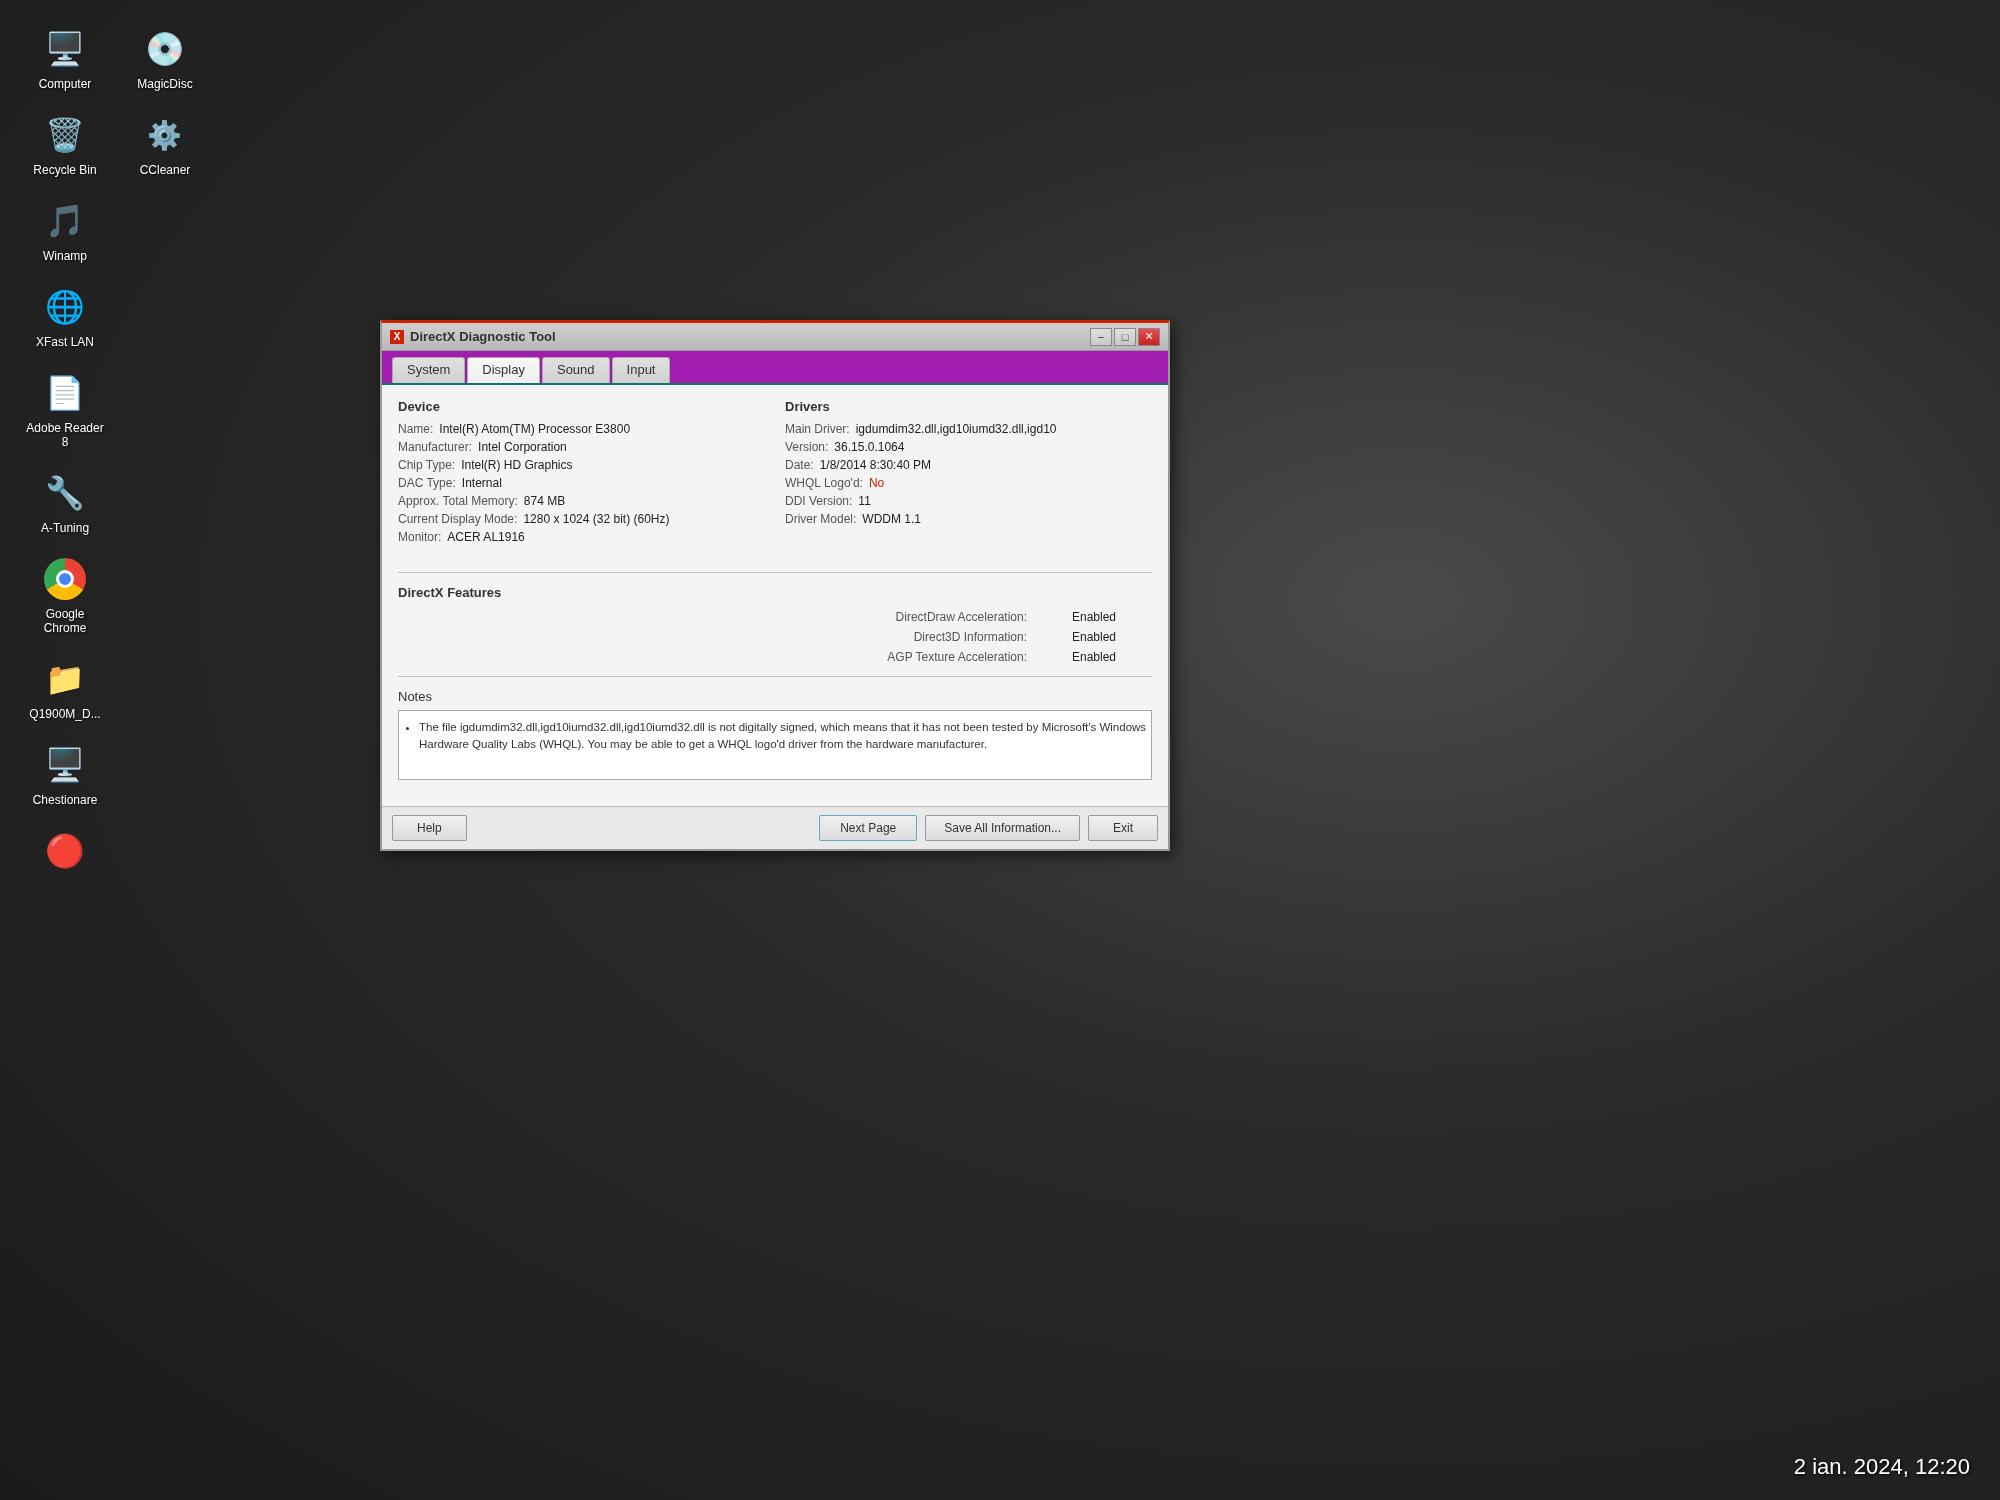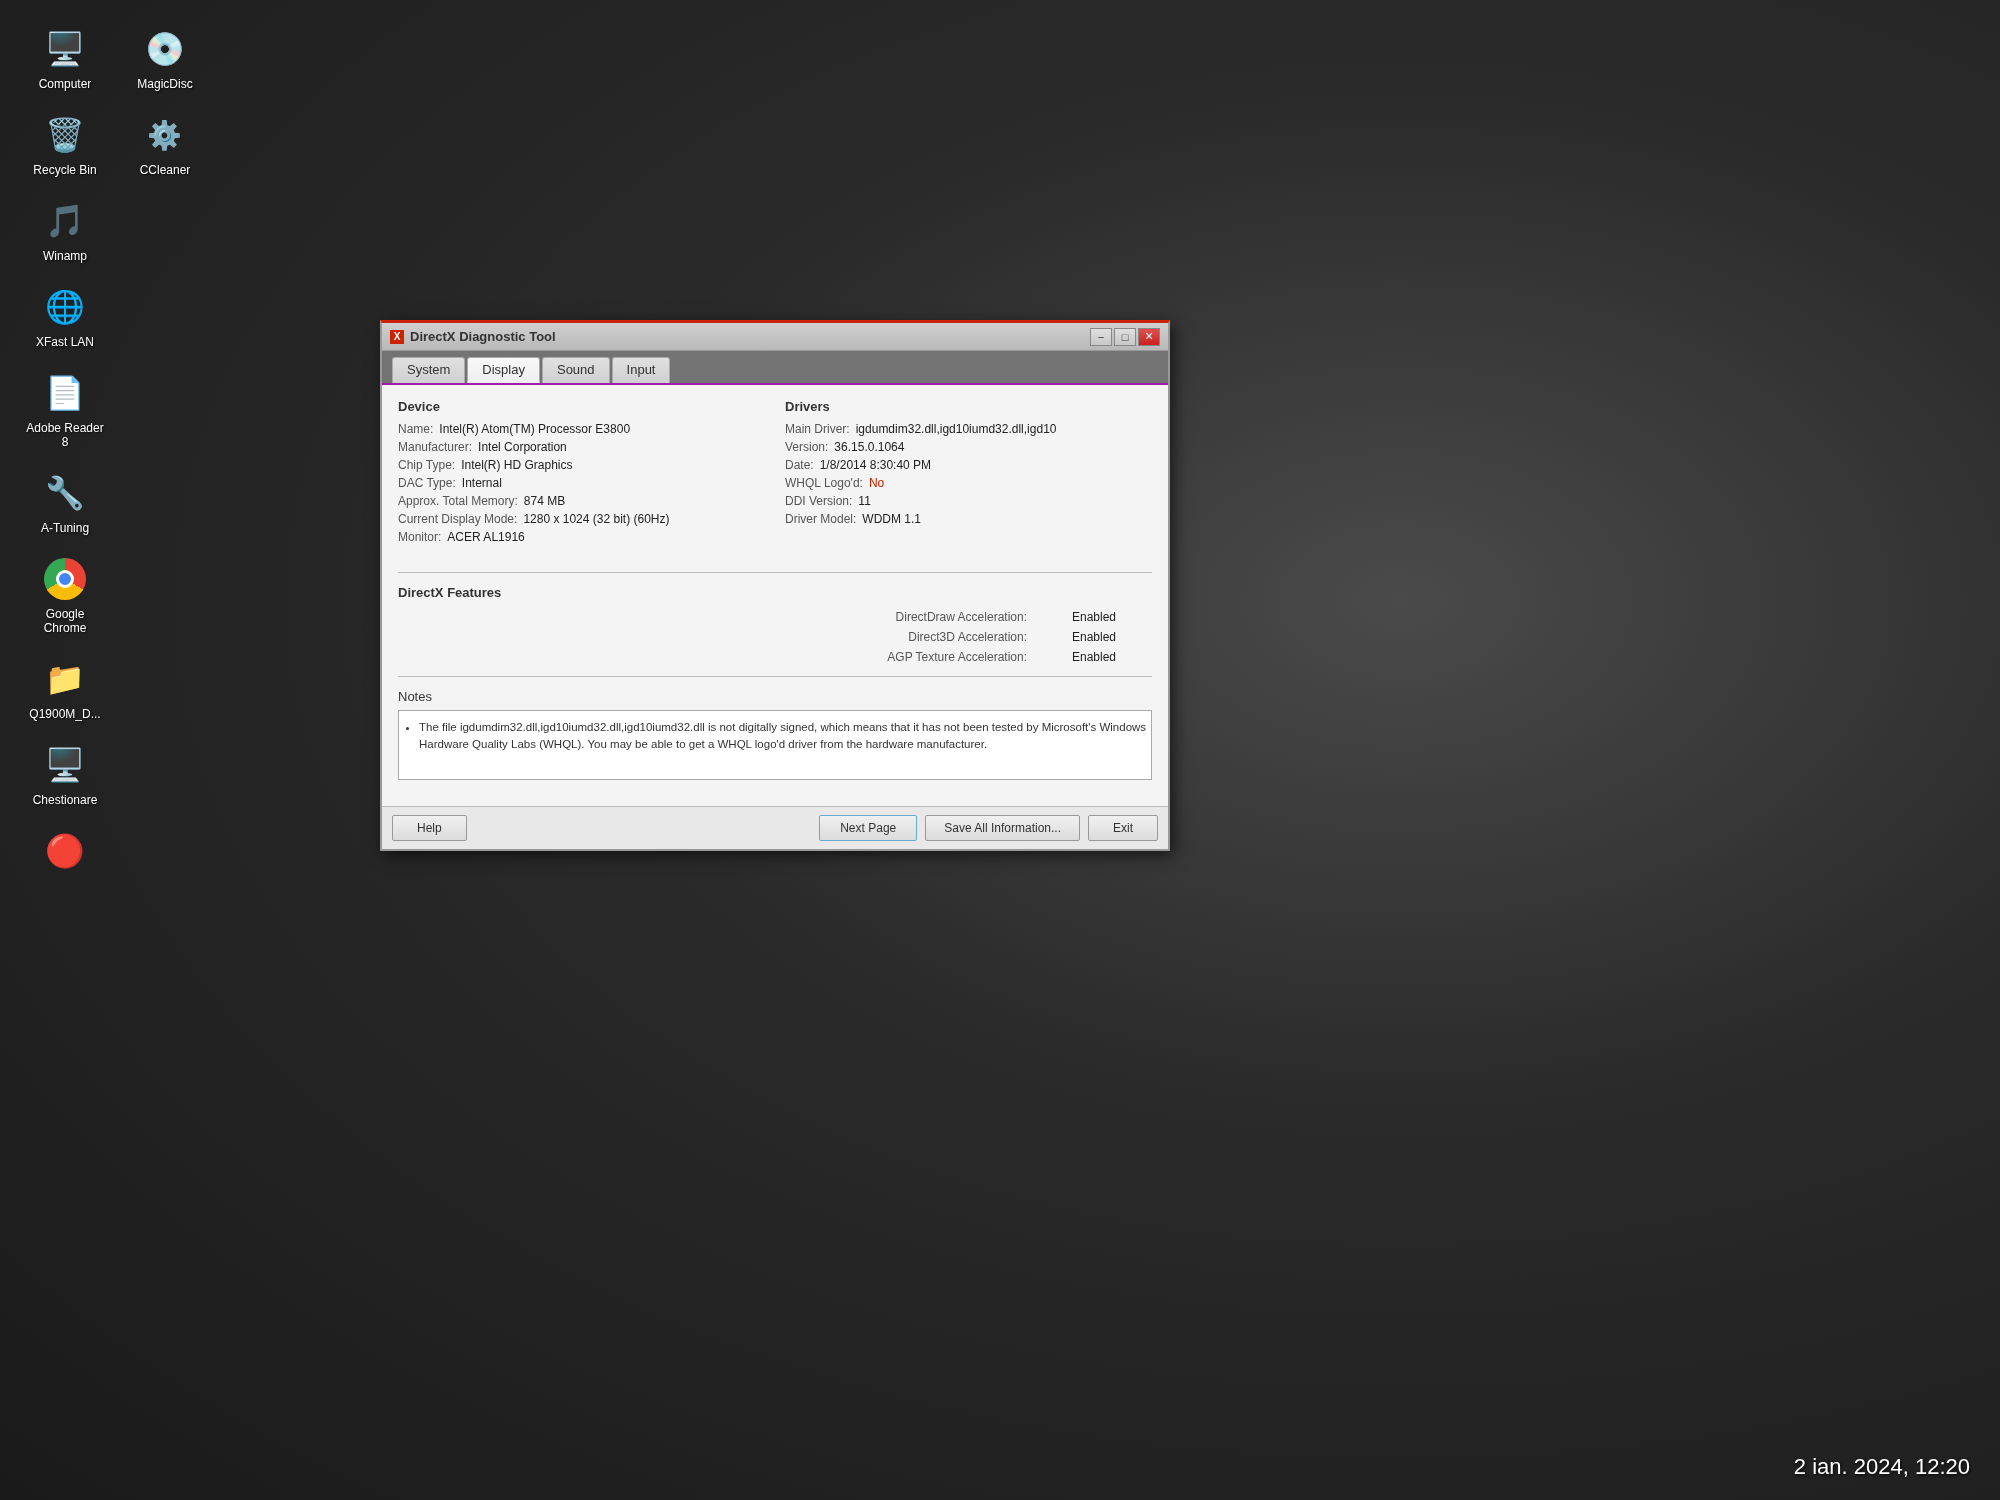--- a/index.html
+++ b/index.html
@@ -149,22 +149,22 @@
 
     .dialog-btn.close-btn {
       background: linear-gradient(to bottom, #e05050, #cc2020);
       color: white;
     }
 
     
     .tabs {
       display: flex;
       padding: 6px 10px 0 10px;
-      background: #737373;
-      border-bottom: 2px solid #a21caf;
+      background: #a21caf;
+      border-bottom: 2px solid #0f766e;
     }
 
     .tab {
       padding: 4px 14px;
       background: linear-gradient(to bottom, #e0e0e0, #d0d0d0);
       border: 1px solid #aaa;
       border-bottom: none;
       cursor: pointer;
       font-size: 13px;
       color: #333;
@@ -536,21 +536,21 @@
       <hr class="divider">
 
       <div class="features-section">
         <div class="section-title" style="margin-bottom:10px;">DirectX Features</div>
 
         <div class="feature-row">
           <span class="feature-label">DirectDraw Acceleration:</span>
           <span class="feature-value">Enabled</span>
         </div>
         <div class="feature-row">
-          <span class="feature-label">Direct3D Acceleration:</span>
+          <span class="feature-label">Direct3D Information:</span>
           <span class="feature-value">Enabled</span>
         </div>
         <div class="feature-row">
           <span class="feature-label">AGP Texture Acceleration:</span>
           <span class="feature-value">Enabled</span>
         </div>
       </div>
 
       <hr class="divider">
 

